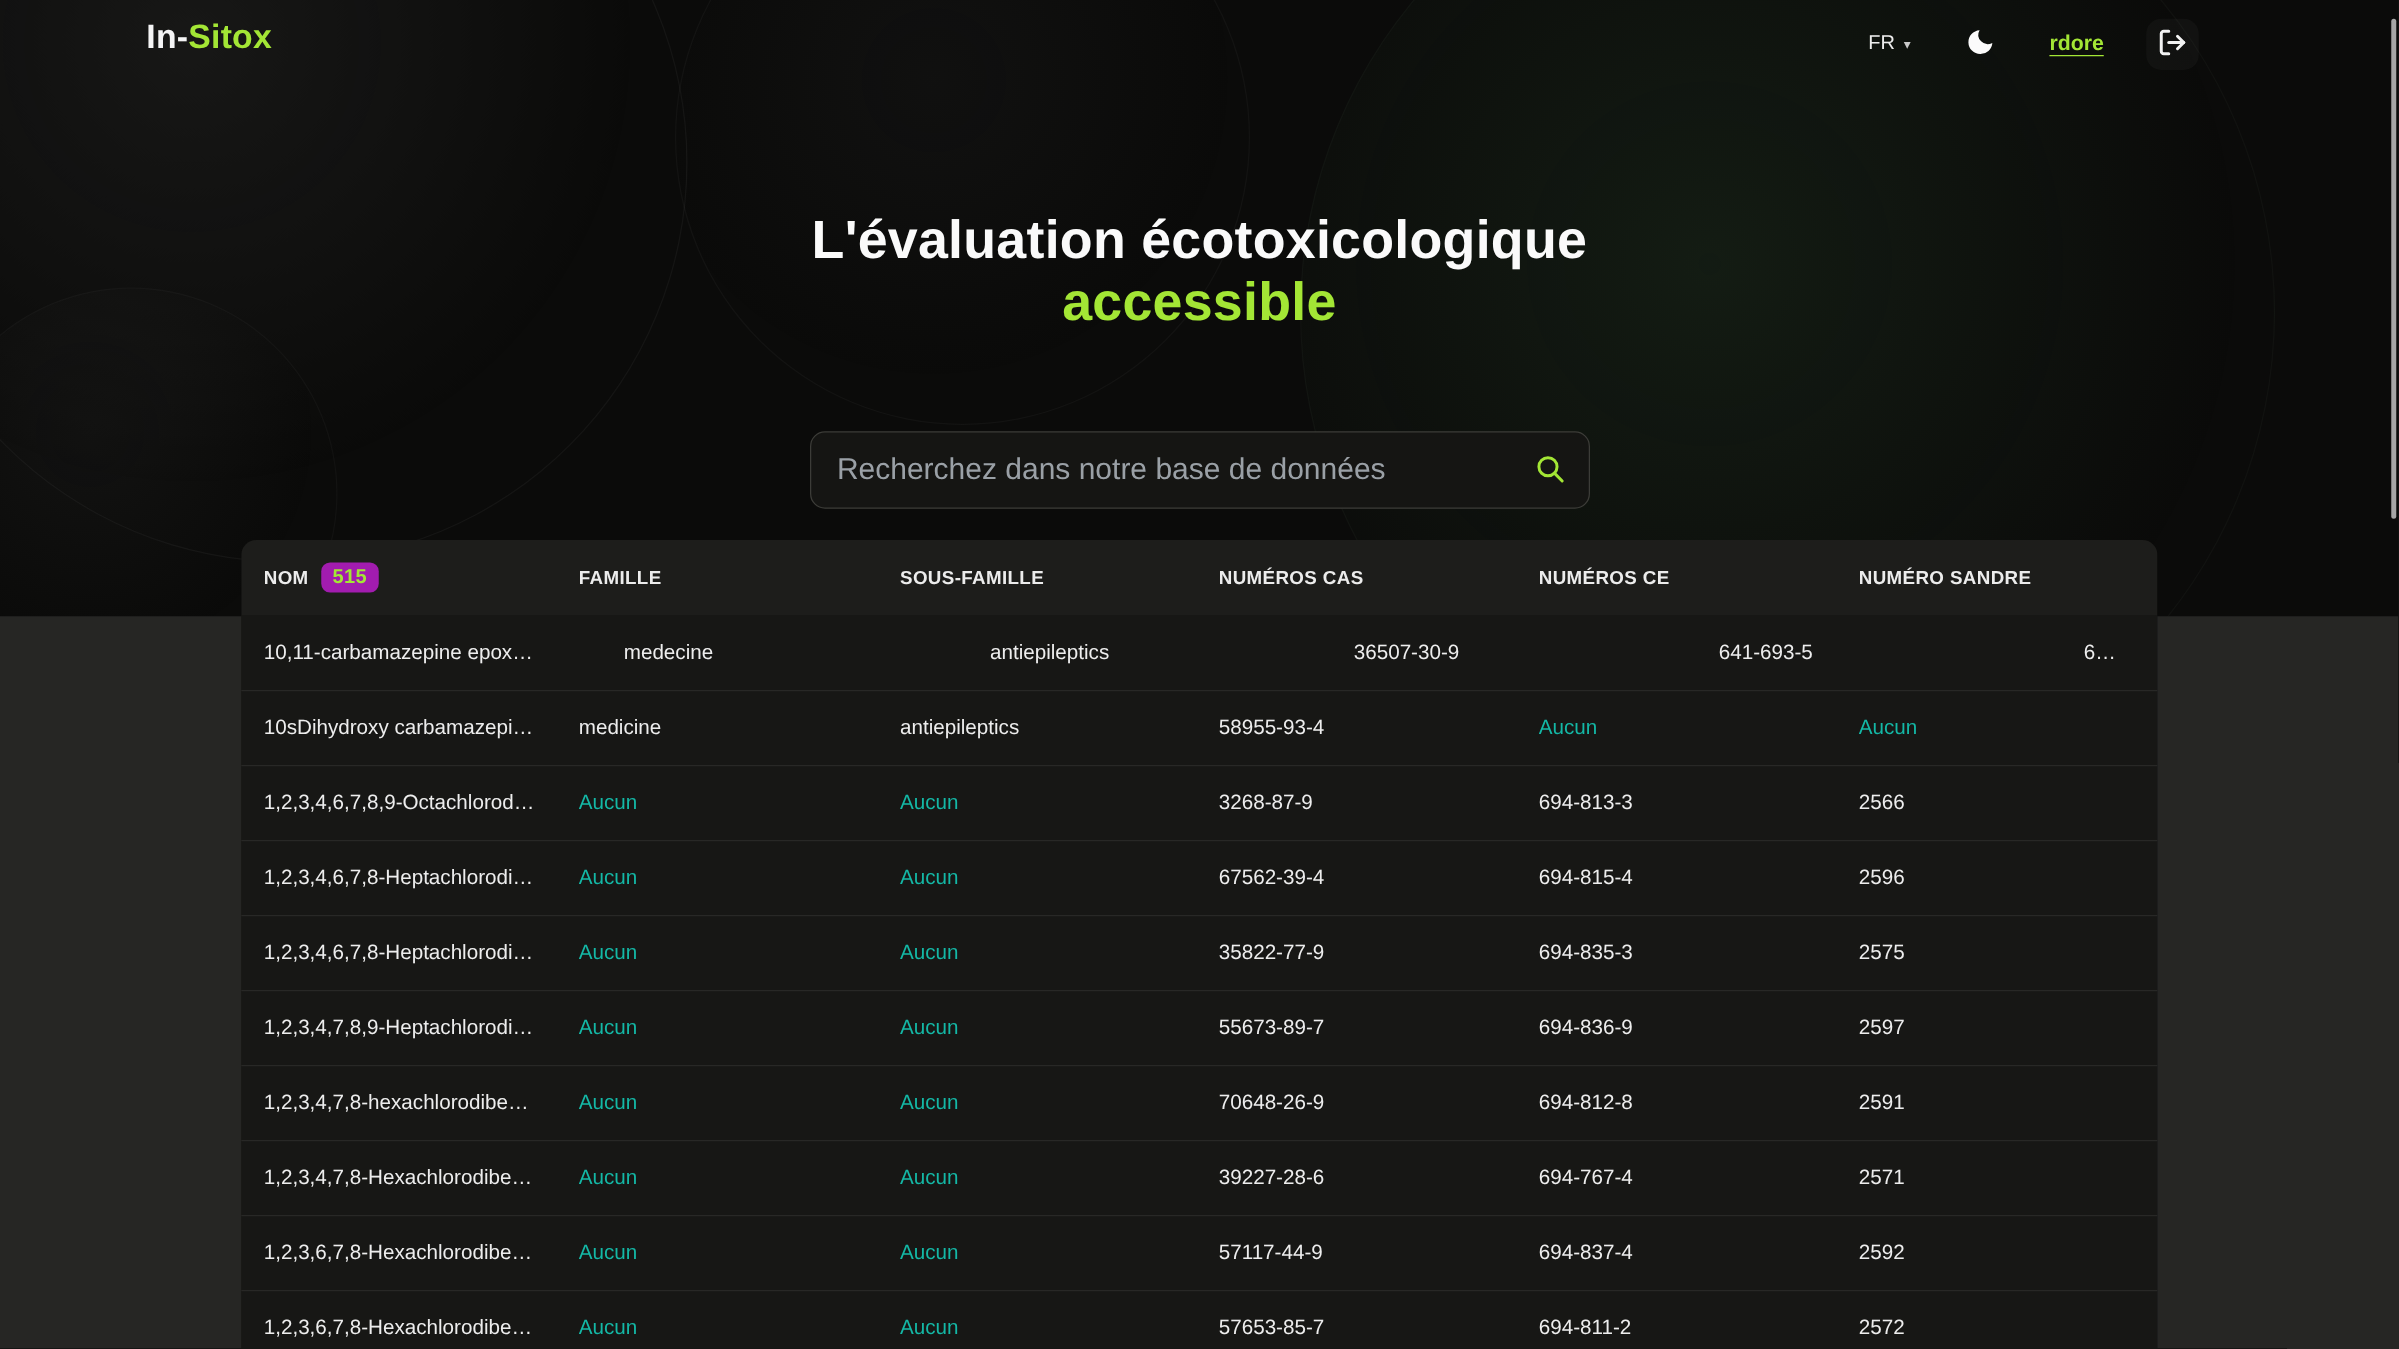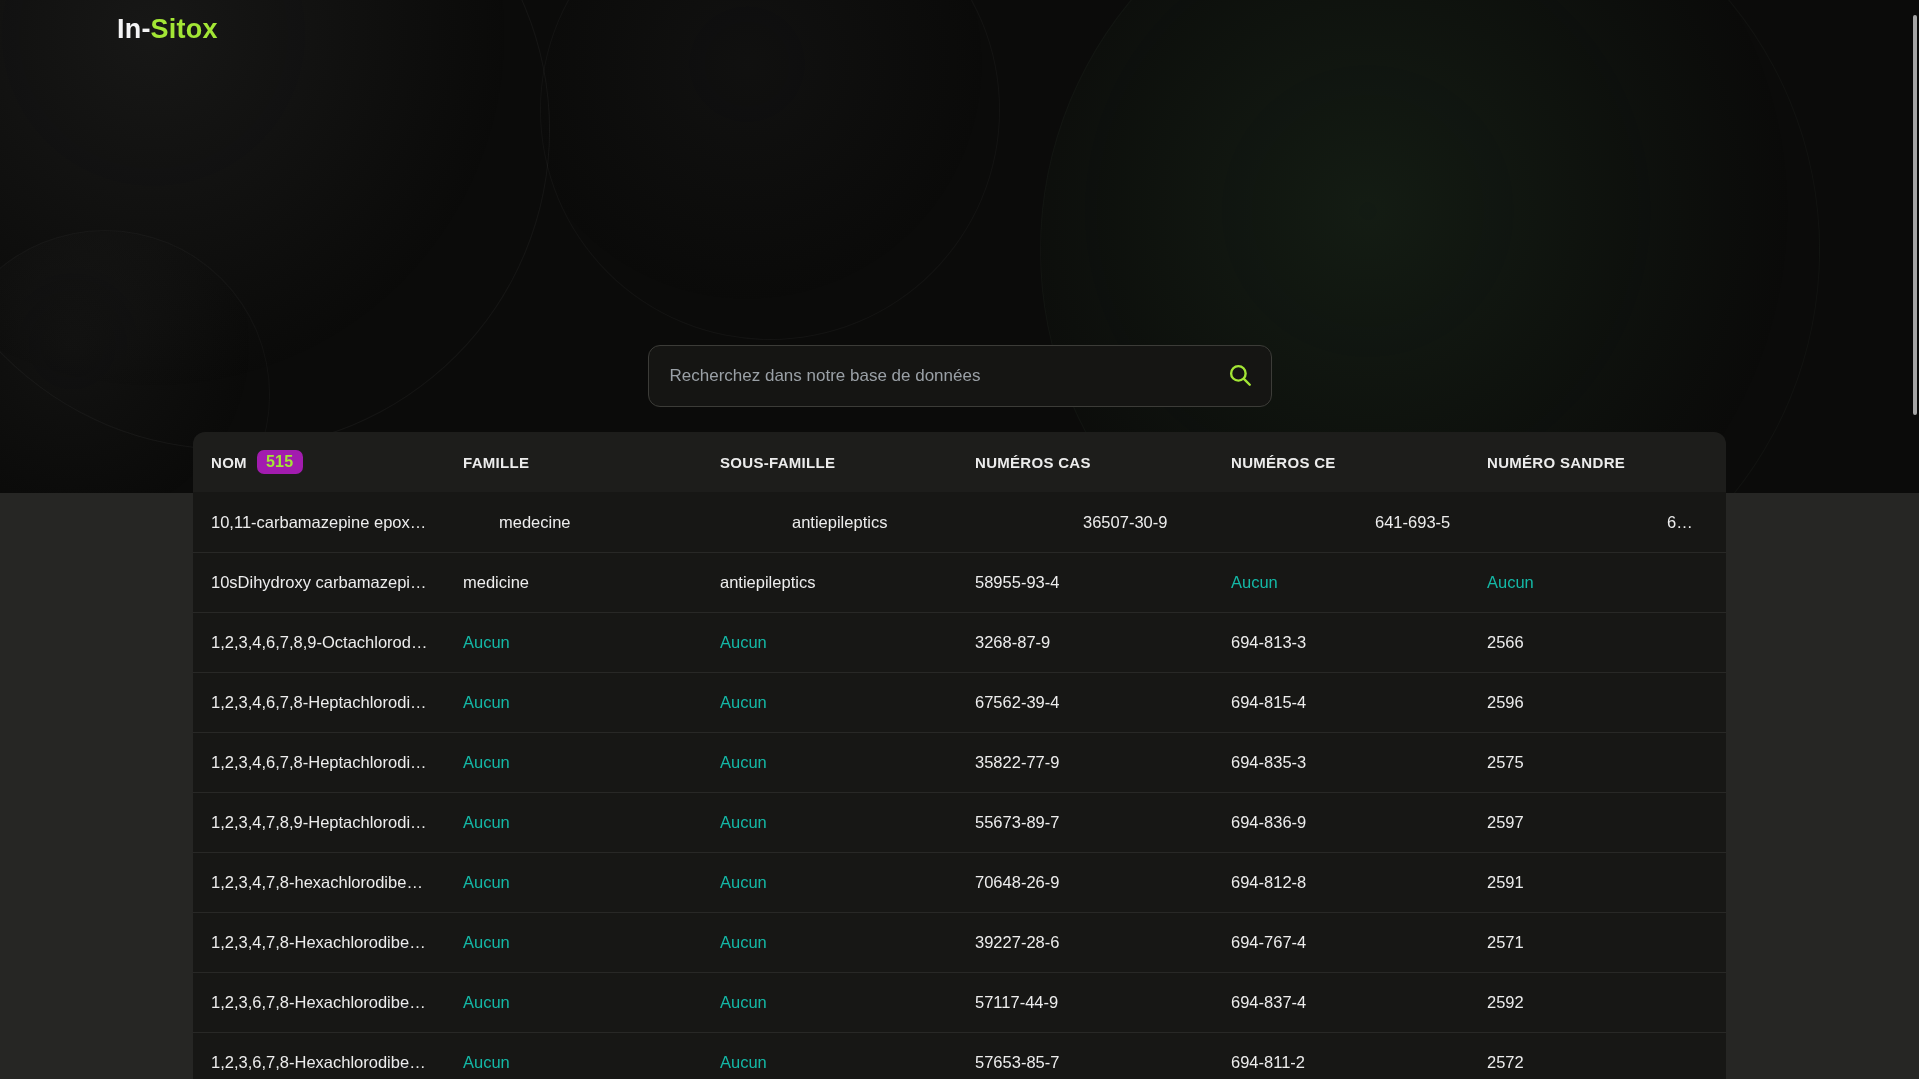--- a/index.html
+++ b/index.html
@@ -52,21 +52,21 @@
   .hero-title .line2 { color:var(--accent); }
   .search-wrap {
     position:absolute; top:345px; left:50%; transform:translateX(-50%);
     width:624px; height:62px; z-index:4;
     background:#151513; border:1px solid #3c3c38; border-radius:12px;
     display:flex; align-items:center;
   }
   .search-input {
     flex:1; height:100%; background:transparent; border:none; outline:none;
     padding:0 14px 0 21px; font-family:"Liberation Sans",sans-serif;
-    font-size:17px; color:#5eead4;
+    font-size:24px; color:#5eead4;
   }
   .search-input::placeholder { color:#9aa0a6; }
   .search-btn { background:transparent; border:none; cursor:pointer;
                 padding:0 18px 0 6px; display:flex; align-items:center; }
   
   .table {
     position:absolute; left:193px; top:432px; width:1533px; z-index:4;
     border-radius:12px 12px 0 0; overflow:hidden;
   }
   .thead, .trow {
@@ -103,22 +103,49 @@
 
   <div class="hero">
     <div class="bubble b1"></div>
     <div class="bubble b2"></div>
     <div class="bubble b3"></div>
     <div class="bubble b4"></div>
   </div>
 
   <div class="nav">
     <div class="logo"><span>In-</span><span class="accent">Sitox</span></div>
-  </div>
-
+    <div class="nav-right">
+      <div class="lang">
+        <span>FR</span>
+        <span class="caret">▾</span>
+      </div>
+      <button class="icon-btn moon-btn">
+        <span>
+          <svg width="25" height="25" viewBox="0 0 24 24" fill="#fbfbfb">
+              <path d="M21 12.8A9.2 9.2 0 1 1 11.2 3a7.2 7.2 0 0 0 9.8 9.8z"></path>
+            </svg>
+        </span>
+      </button>
+      <a class="user-link">rdore</a>
+      <button class="icon-btn">
+        <span>
+          <svg width="24" height="24" viewBox="0 0 24 24" fill="none" stroke="#f2f2f2" stroke-width="2.4" stroke-linecap="round" stroke-linejoin="round">
+            <path d="M9 21H5a2 2 0 0 1-2-2V5a2 2 0 0 1 2-2h4"></path>
+            <polyline points="16 17 21 12 16 7"></polyline>
+            <line x1="21" y1="12" x2="9" y2="12"></line>
+          </svg>
+        </span>
+      </button>
+    </div>
+  </div>
+
+  <div class="hero-title">
+    <div>L'évaluation écotoxicologique</div>
+    <div class="line2">accessible</div>
+  </div>
 
   <div class="search-wrap">
     <input class="search-input" type="text" placeholder="Recherchez dans notre base de données" style="">
     <button class="search-btn">
       <span>
         <svg width="26" height="26" viewBox="0 0 24 24" fill="none" stroke="#a3e635" stroke-width="2.2" stroke-linecap="round">
           <circle cx="10.5" cy="10.5" r="6.7"></circle>
           <line x1="15.6" y1="15.6" x2="21" y2="21"></line>
         </svg>
       </span>

